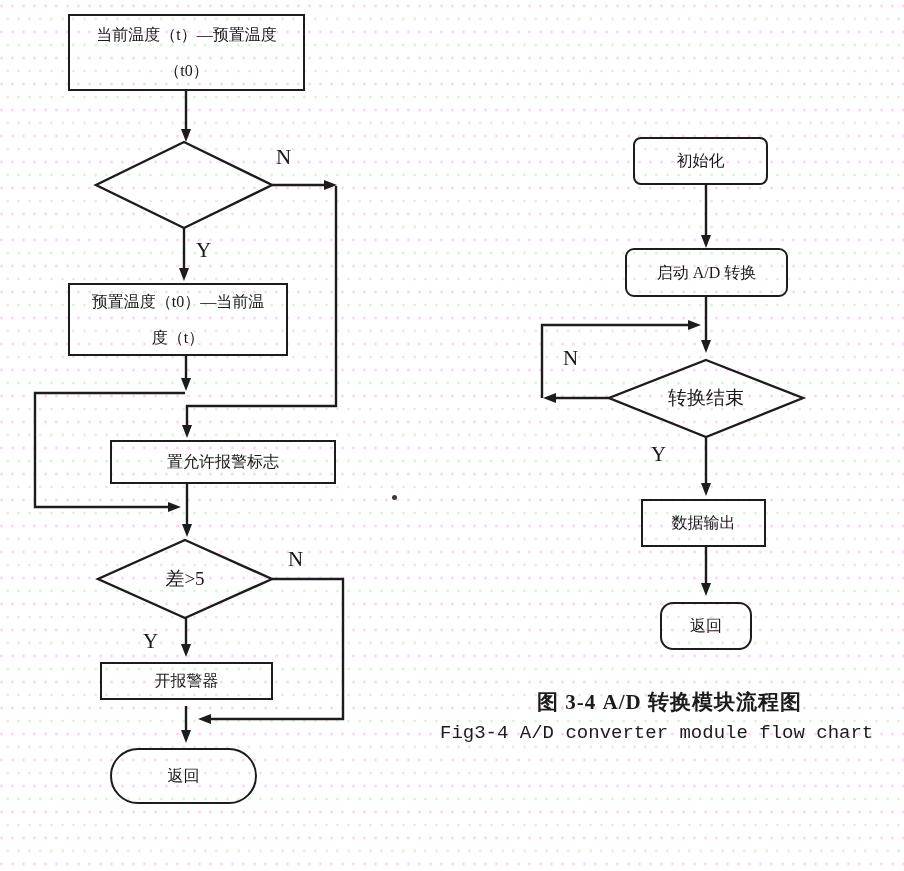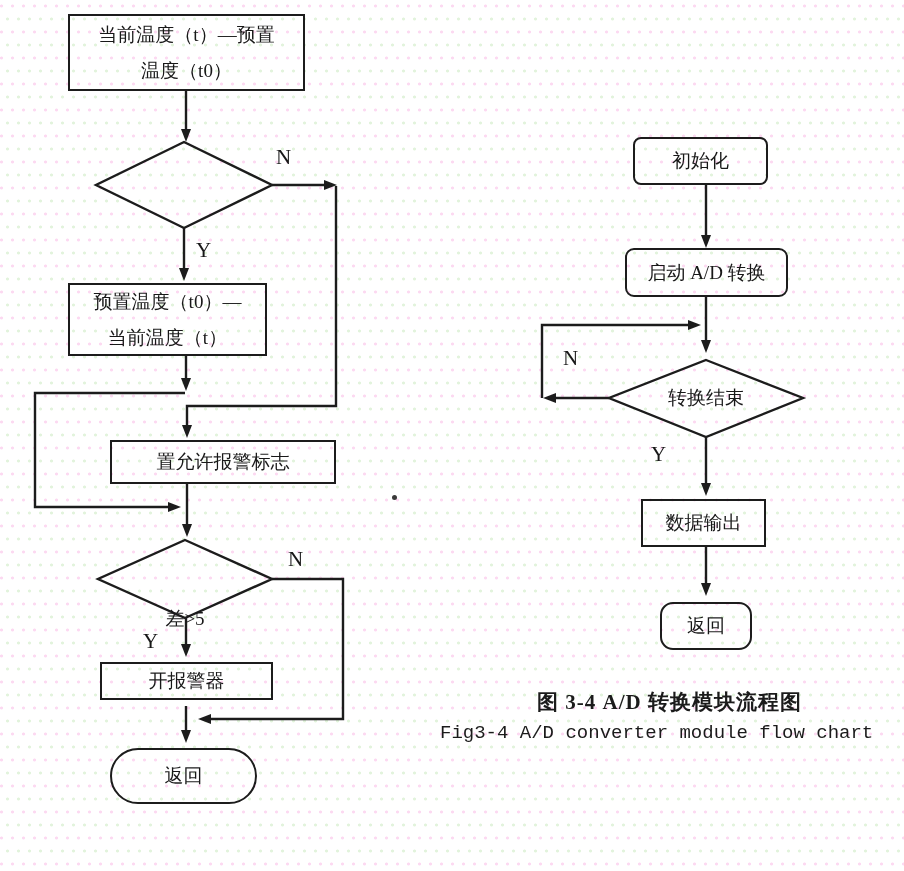--- a/index.html
+++ b/index.html
@@ -32,21 +32,21 @@
   }
   svg.connectors polygon.arrow { fill: #1c1c1c; stroke: none; }
 
   .node {
     position: absolute;
     border: 2.4px solid #1c1c1c;
     display: flex;
     align-items: center;
     justify-content: center;
     text-align: center;
-    font-size: 19px;
+    font-size: 16px;
     color: #181818;
     line-height: 36px;
     background: transparent;
   }
   .stadium { border-radius: 30px; }
   .roundrect { border-radius: 13px; }
 
   .dlabel {
     position: absolute;
     display: flex;
@@ -144,25 +144,25 @@
     <line x1="706" y1="437" x2="706" y2="483"></line>
     <polygon class="arrow" points="706,496 701,483 711,483"></polygon>
 
     <line x1="706" y1="547" x2="706" y2="583"></line>
     <polygon class="arrow" points="706,596 701,583 711,583"></polygon>
   </svg>
 
   <div class="node" style="left:68px; top:14px; width:237px; height:77px; padding:0 25px;">当前温度（t）—预置温度（t0）</div>
 
 
-  <div class="node" style="left:68px; top:283px; width:199px; height:73px; padding:12px 21px;">预置温度（t0）—当前温度（t）</div>
+  <div class="node" style="left:68px; top:283px; width:220px; height:73px; padding:12px 21px;">预置温度（t0）—当前温度（t）</div>
 
   <div class="node" style="left:72px; top:440px; width:226px; height:44px;margin-left:38px;">置允许报警标志</div>
 
-  <div class="dlabel" style="left:115px; top:567px; width:140px; height:24px;margin-top:40px;">差&gt;5</div>
+  <div class="dlabel" style="left:115px; top:567px; width:140px; height:24px;">差&gt;5</div>
 
   <div class="node" style="left:100px; top:662px; width:173px; height:38px;">开报警器</div>
 
   <div class="node stadium" style="left:110px; top:748px; width:147px; height:56px;">返回</div>
 
   <span class="branch" style="left:276px; top:145px;">N</span>
   <span class="branch" style="left:196px; top:238px;">Y</span>
   <span class="branch" style="left:288px; top:547px;">N</span>
   <span class="branch" style="left:143px; top:629px;">Y</span>
 

